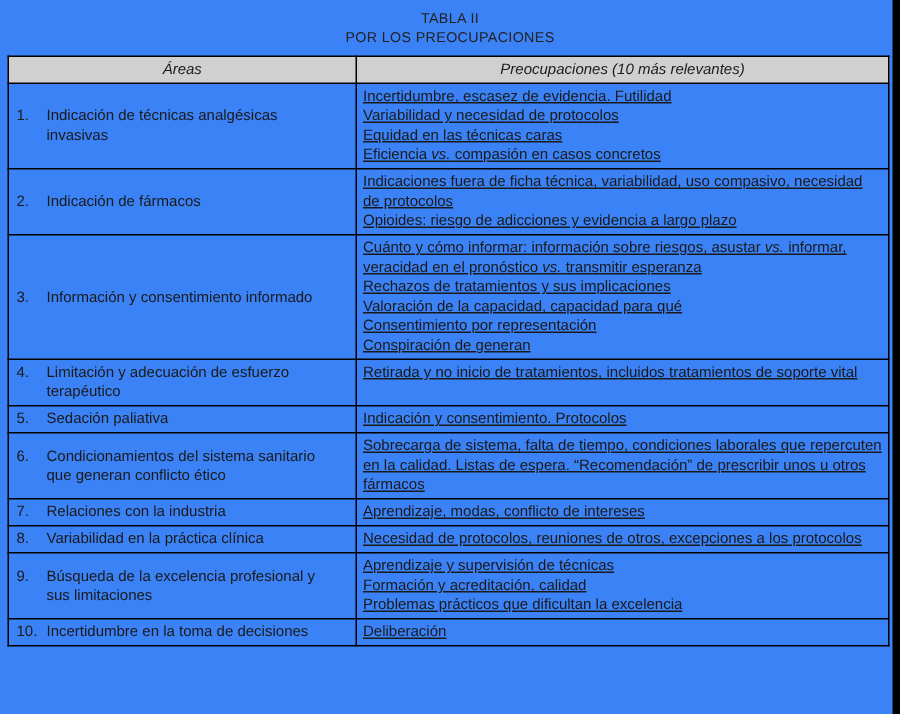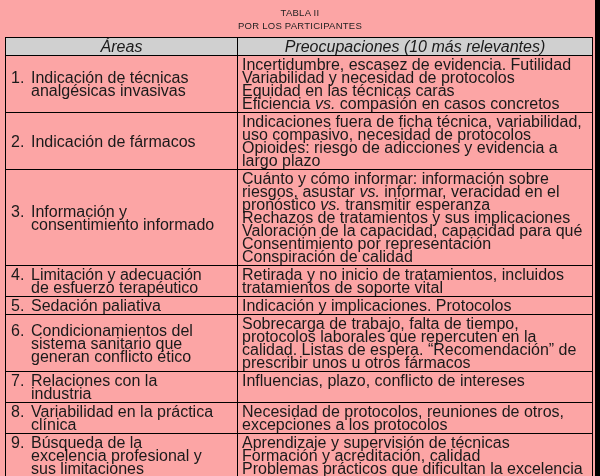--- a/index.html
+++ b/index.html
@@ -4,21 +4,21 @@
 <style>
   html, body {
     margin: 0;
     padding: 0;
     background: #ffffff;
   }
   .page {
     position: relative;
     width: 600px;
     height: 476px;
-    background: #fca5a5;
+    background: #3b82f6;
     font-family: "Liberation Sans", sans-serif;
     color: #1a1a1a;
     overflow: hidden;
   }
   .caption {
     text-align: center;
     padding-top: 7px;
     font-size: 9.5px;
     line-height: 12px;
     letter-spacing: 0.25px;
@@ -28,21 +28,21 @@
     margin-bottom: 1px;
   }
   table.tabla {
     border-collapse: collapse;
     table-layout: fixed;
     margin: 5px 0 0 5px;
     width: 587px;
   }
   .tabla th, .tabla td {
     border: 1px solid #000000;
-    font-size: 16px;
+    font-size: 10px;
     line-height: 13px;
     padding: 2px 4px;
     vertical-align: top;
     color: #1a1a1a;
   }
   .tabla th {
     background: #d0d0d0;
     font-style: italic;
     font-weight: normal;
     text-align: center;
@@ -58,38 +58,39 @@
     padding-left: 21px;
     padding-right: 18px;
   }
   .area-num {
     position: absolute;
     left: 1px;
     top: 0;
   }
   .concern-line {
     margin: 0;
+    text-decoration: underline;
   }
   .scan-edge {
     position: absolute;
     top: 0;
     right: 0;
     width: 5px;
     height: 476px;
     background: #000000;
   }
 </style>
 </head>
 <body>
 
 <div class="page">
 
   <div class="caption">
     <div class="caption-title">TABLA II</div>
-    <div class="caption-sub">POR LOS PARTICIPANTES</div>
+    <div class="caption-sub">POR LOS PREOCUPACIONES</div>
   </div>
 
   <table class="tabla">
     <colgroup>
       <col class="c-areas">
       <col class="c-preoc">
     </colgroup>
     <thead>
       <tr>
         <th>Áreas</th>
@@ -119,53 +120,53 @@
         </tr>
         <tr>
           <td class="area-cell">
             <div class="area-inner"><span class="area-num">3.</span>Información y consentimiento informado</div>
           </td>
           <td>
             <div class="concern-line">Cuánto y cómo informar: información sobre riesgos, asustar <i>vs.</i> informar, veracidad en el pronóstico <i>vs.</i> transmitir esperanza</div>
             <div class="concern-line">Rechazos de tratamientos y sus implicaciones</div>
             <div class="concern-line">Valoración de la capacidad, capacidad para qué</div>
             <div class="concern-line">Consentimiento por representación</div>
-            <div class="concern-line">Conspiración de calidad</div>
+            <div class="concern-line">Conspiración de generan</div>
           </td>
         </tr>
         <tr>
           <td class="area-cell">
             <div class="area-inner"><span class="area-num">4.</span>Limitación y adecuación de esfuerzo terapéutico</div>
           </td>
           <td>
             <div class="concern-line">Retirada y no inicio de tratamientos, incluidos tratamientos de soporte vital</div>
           </td>
         </tr>
         <tr>
           <td class="area-cell">
             <div class="area-inner"><span class="area-num">5.</span>Sedación paliativa</div>
           </td>
           <td>
-            <div class="concern-line">Indicación y implicaciones. Protocolos</div>
+            <div class="concern-line">Indicación y consentimiento. Protocolos</div>
           </td>
         </tr>
         <tr>
           <td class="area-cell">
             <div class="area-inner"><span class="area-num">6.</span>Condicionamientos del sistema sanitario que generan conflicto ético</div>
           </td>
           <td>
-            <div class="concern-line">Sobrecarga de trabajo, falta de tiempo, protocolos laborales que repercuten en la calidad. Listas de espera. “Recomendación” de prescribir unos u otros fármacos</div>
+            <div class="concern-line">Sobrecarga de sistema, falta de tiempo, condiciones laborales que repercuten en la calidad. Listas de espera. “Recomendación” de prescribir unos u otros fármacos</div>
           </td>
         </tr>
         <tr>
           <td class="area-cell">
             <div class="area-inner"><span class="area-num">7.</span>Relaciones con la industria</div>
           </td>
           <td>
-            <div class="concern-line">Influencias, plazo, conflicto de intereses</div>
+            <div class="concern-line">Aprendizaje, modas, conflicto de intereses</div>
           </td>
         </tr>
         <tr>
           <td class="area-cell">
             <div class="area-inner"><span class="area-num">8.</span>Variabilidad en la práctica clínica</div>
           </td>
           <td>
             <div class="concern-line">Necesidad de protocolos, reuniones de otros, excepciones a los protocolos</div>
           </td>
         </tr>

